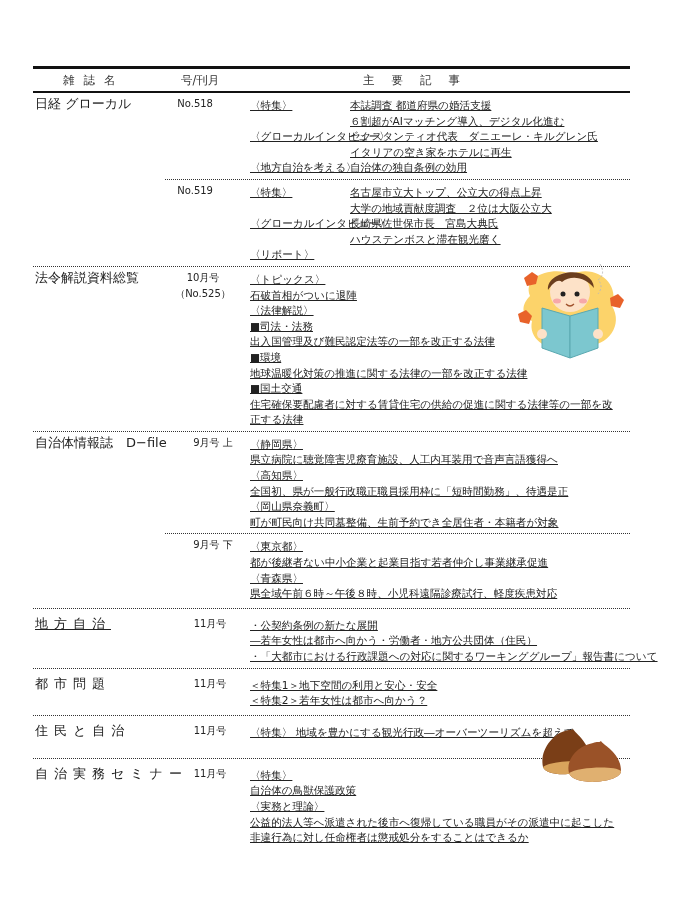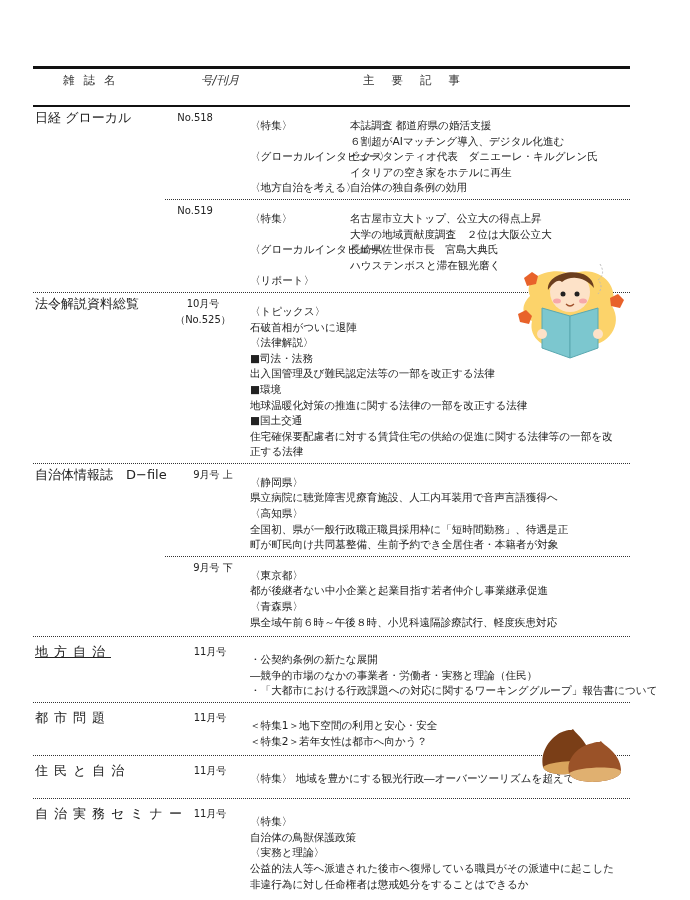--- a/index.html
+++ b/index.html
@@ -4,38 +4,38 @@
   <style>
     html, body { margin: 0; padding: 0; background: #ffffff; }
     body {
       width: 690px; height: 900px; position: relative; overflow: hidden;
       font-family: "DejaVu Sans", "Liberation Sans", sans-serif;
       color: #222222;
     }
     .page { position: absolute; left: 33px; top: 66px; width: 597px; }
     .rule-top { height: 3px; background: #111; }
     .header {
-      position: relative; height: 36px; font-size: 11.5px; color: #333;
+      position: relative; height: 22px; font-size: 11.5px; color: #333;
     }
     .header span { position: absolute; top: 4px; }
     .h-name { left: 30px; letter-spacing: 9px; }
-    .h-issue { left: 168px; font-style: italic; }
+    .h-issue { left: 148px; }
     .h-main { left: 330px; letter-spacing: 17px; }
     .rule-head { height: 2px; background: #111; }
 
     .section { position: relative; }
     .sep-full { border-top: 1px dotted #333; height: 0; }
     .sep-sub { border-top: 1px dotted #333; height: 0; margin-left: 132px; }
 
     .row { position: relative; font-size: 10.6px; line-height: 15.6px; }
     .mag-name { position: absolute; left: 2px; top: 3px; font-size: 13px; }
     .mag-name.spaced { letter-spacing: 6px; }
     .issue { position: absolute; left: 143px; top: 3px; width: 60px; text-align: center; font-size: 10px; }
     .issue.right { text-align: right; left: 120px; width: 60px; }
-    .content { margin-left: 217px; padding-top: 11px; padding-bottom: 3px; }
+    .content { margin-left: 217px; padding-top: 5px; padding-bottom: 3px; text-decoration: underline; }
     .line { white-space: nowrap; height: 15.6px; }
     .line.wrap { white-space: normal; height: auto; width: 372px; }
     .pair { display: flex; height: 15.6px; white-space: nowrap; }
     .pair .lbl { width: 100px; flex: none; }
     .pair .txt { flex: none; }
 
     .illus { position: absolute; }
   </style>
 </head>
 <body>
@@ -128,20 +128,21 @@
 
   <div class="section">
     <div class="row">
       <span class="mag-name">自治体情報誌　D−file</span>
       <span class="issue" style="left:150px;">9月号 上</span>
       <div class="content">
         <div class="line">〈静岡県〉</div>
         <div class="line">県立病院に聴覚障害児療育施設、人工内耳装用で音声言語獲得へ</div>
         <div class="line">〈高知県〉</div>
         <div class="line">全国初、県が一般行政職正職員採用枠に「短時間勤務」、待遇是正</div>
+        <div class="line">〈岡山県奈義町〉</div>
         <div class="line">町が町民向け共同墓整備、生前予約でき全居住者・本籍者が対象</div>
       </div>
     </div>
     <div class="sep-sub"></div>
     <div class="row">
       <span class="issue" style="left:150px;">9月号 下</span>
       <div class="content">
         <div class="line">〈東京都〉</div>
         <div class="line">都が後継者ない中小企業と起業目指す若者仲介し事業継承促進</div>
         <div class="line">〈青森県〉</div>
@@ -150,21 +151,21 @@
     </div>
   </div>
   <div class="sep-full" style="margin-top:3px;"></div>
 
   <div class="section">
     <div class="row" style="padding-top:4px;">
       <span class="mag-name spaced" style="top:7px;text-decoration:underline;">地方自治</span>
       <span class="issue" style="left:147px;top:7px;">11月号</span>
       <div class="content">
         <div class="line">・公契約条例の新たな展開</div>
-        <div class="line">―競争的市場のなかの事業者・労働者・実務と理論（住民）</div>
+        <div class="line">―若年女性は都市へ向かう・労働者・地方公共団体（住民）</div>
         <div class="line">・「大都市における行政課題への対応に関するワーキンググループ」報告書について</div>
       </div>
     </div>
   </div>
   <div class="sep-full"></div>
 
   <div class="section">
     <div class="row" style="padding-top:4px;padding-bottom:3px;">
       <span class="mag-name spaced" style="top:7px;">都市問題</span>
       <span class="issue" style="left:147px;top:7px;">11月号</span>

